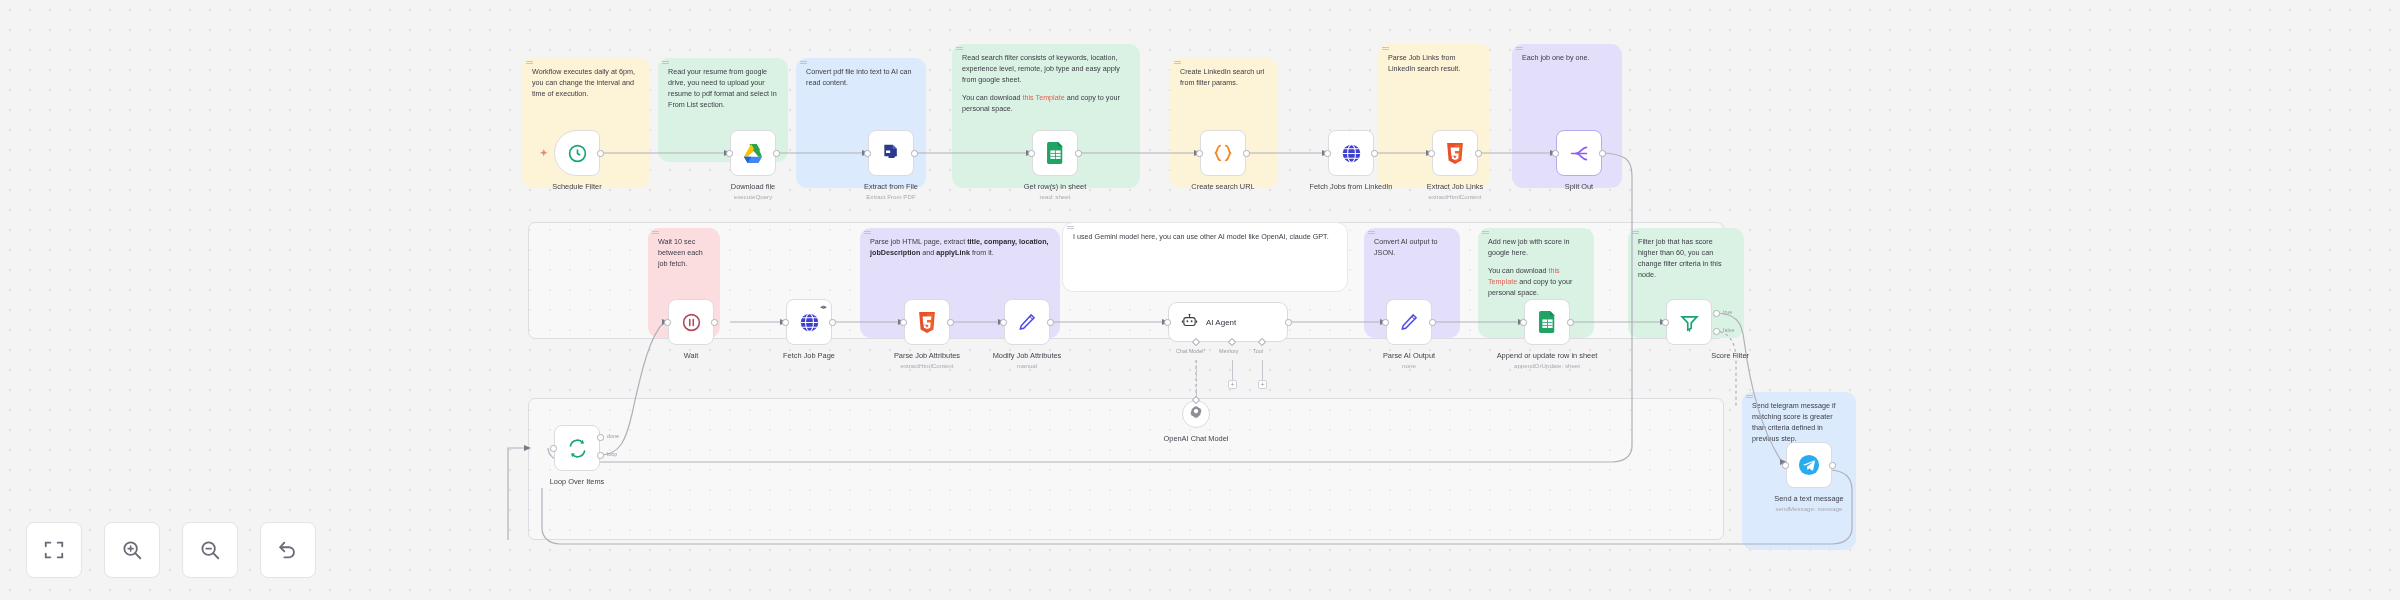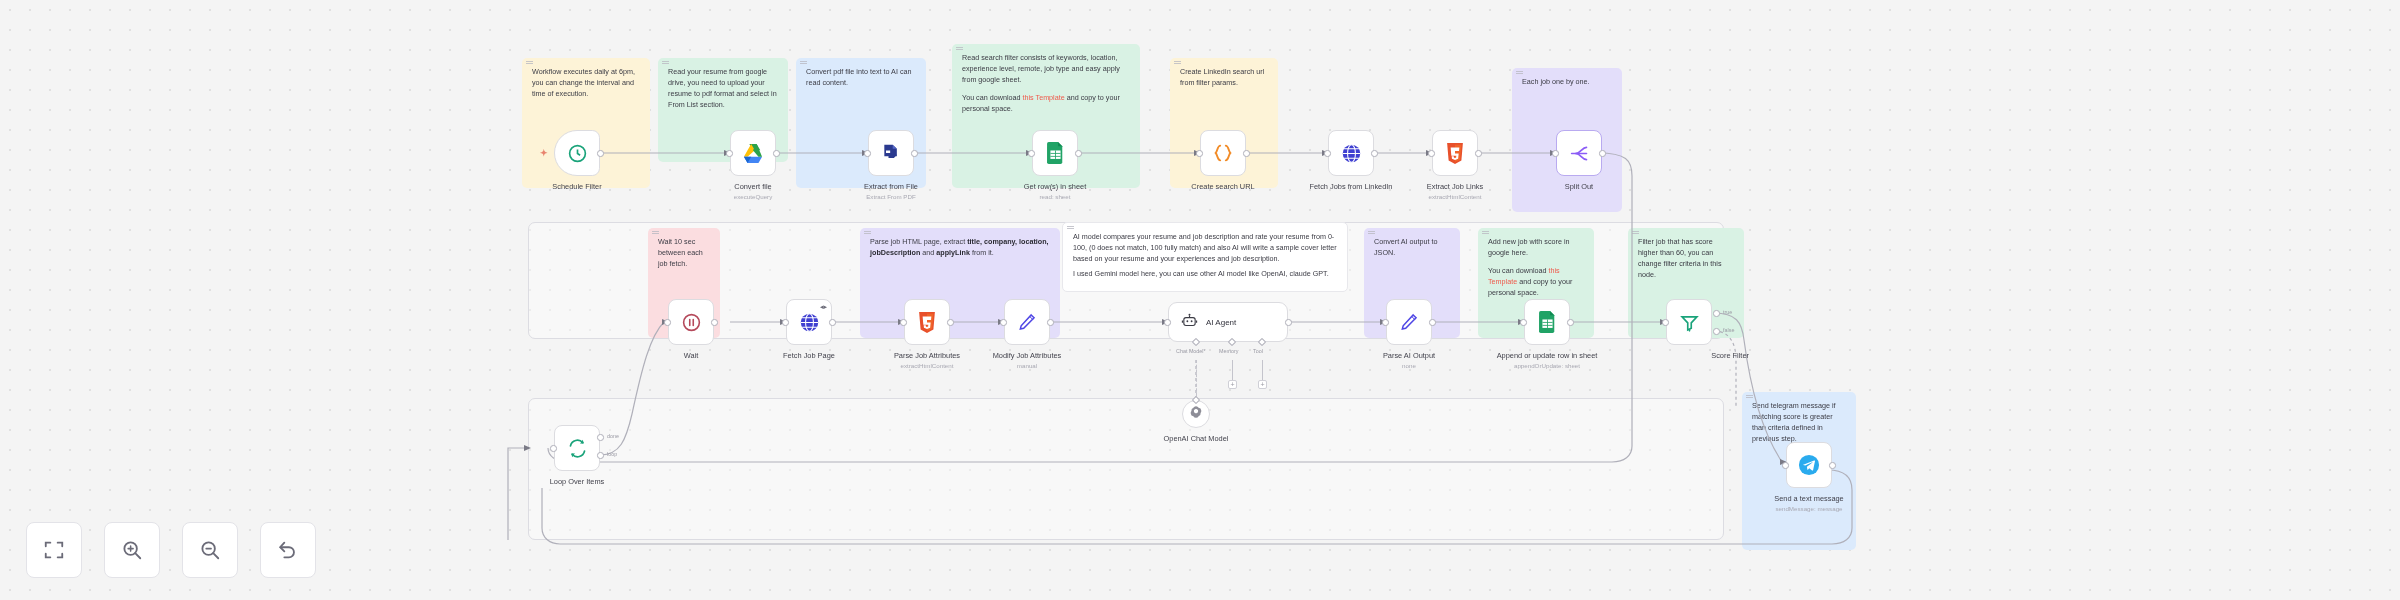--- a/index.html
+++ b/index.html
@@ -12,21 +12,21 @@
     position: relative;
     width: 2400px; height: 600px;
     background-color: #f4f4f4;
     background-image:
       radial-gradient(circle, #e0e0e0 1px, transparent 1px);
     background-size: 20px 20px;
   }
   
   .sticky {
     position: absolute;
-    border-radius: 5px;
+    border-radius: 11px;
     padding: 9px 10px;
     font-size: 7.2px;
     line-height: 1.52;
     color: #3b3b44;
     overflow: hidden;
   }
   .sticky.yellow { background: #fdf3d7; }
   .sticky.green  { background: #d9f2e4; }
   .sticky.blue   { background: #dbeafc; }
   .sticky.purple { background: #e3defa; }
@@ -193,39 +193,42 @@
     <span class="sticky-handle"></span>
     <p>Read search filter consists of keywords, location, experience level, remote, job type and easy apply from google sheet.</p>
     <p>You can download <span class="lnk">this Template</span> and copy to your personal space.</p>
   </div>
 
   <div class="sticky yellow" style="left:1170px; top:58px; width:108px; height:130px;">
     <span class="sticky-handle"></span>
     <p>Create LinkedIn search url from filter params.</p>
   </div>
 
-
-  <div class="sticky purple" style="left:1512px; top:44px; width:110px; height:144px;margin-top:24px;">
+  <div class="sticky yellow" style="left:1378px; top:44px; width:112px; height:144px;">
+    <span class="sticky-handle"></span>
+    <p>Parse Job Links from LinkedIn search result.</p>
+  </div>
+
+  <div class="sticky purple" style="left:1512px; top:44px; width:110px; height:144px;">
     <span class="sticky-handle"></span>
     <p>Each job one by one.</p>
   </div>
 
   <div class="sticky pink" style="left:648px; top:228px; width:72px; height:110px;">
     <span class="sticky-handle"></span>
     <p>Wait 10 sec between each job fetch.</p>
   </div>
 
   <div class="sticky purple" style="left:860px; top:228px; width:200px; height:110px;">
     <span class="sticky-handle"></span>
     <p>Parse job HTML page, extract <span class="bold">title, company, location, jobDescription</span> and <span class="bold">applyLink</span> from it.</p>
   </div>
 
   <div class="sticky white" style="left:1062px; top:222px; width:286px; height:70px;">
     <span class="sticky-handle"></span>
-    <p style="margin-bottom:4px;">AI model compares your resume and job description and rate your resume from 0-100, (0 does not match, 100 fully match) and also AI will write a sample cover letter based on your resume and your experiences and job description.</p>
     <p>I used Gemini model here, you can use other AI model like OpenAI, claude GPT.</p>
   </div>
 
   <div class="sticky purple" style="left:1364px; top:228px; width:96px; height:110px;">
     <span class="sticky-handle"></span>
     <p>Convert AI output to JSON.</p>
   </div>
 
   <div class="sticky green" style="left:1478px; top:228px; width:116px; height:110px;">
     <span class="sticky-handle"></span>
@@ -319,21 +322,21 @@
         <path d="M16 2 L8 16 L0 30 L8 30 L24 16 Z" fill="#ffc107" transform="translate(4,0)"></path>
         <path d="M4 30 L12 44 L36 44 L44 30 Z" fill="#4285f4"></path>
         <path d="M24 16 L32 2 L44 30 L36 30 Z" fill="#2ba24c"></path>
         <path d="M4 30 L20 30 L12 44 Z" fill="#1967d2"></path>
       </svg>
     </span>
   </div>
   <span class="port" style="left:726px; top:150px;"></span>
   <span class="port" style="left:773px; top:150px;"></span>
   <div class="node-label" style="left:699px; top:182px;">
-    <span>Convert file</span>
+    <span>Download file</span>
     <span class="node-sub">executeQuery</span>
   </div>
 
   <div class="node" style="left:868px; top:130px;">
     <span>
       <svg width="20" height="20" viewBox="0 0 24 24">
         <path d="M4 2 h10 l5 5 v9 h-15 z" fill="#2b3a8f"></path>
         <path d="M14 2 v5 h5 z" fill="#5566c4"></path>
         <path d="M9 14 h10 l-3.5 4 H9 z" fill="#2b3a8f"></path>
         <path d="M6 9 h5 v3 h-5 z" fill="#fff"></path>

